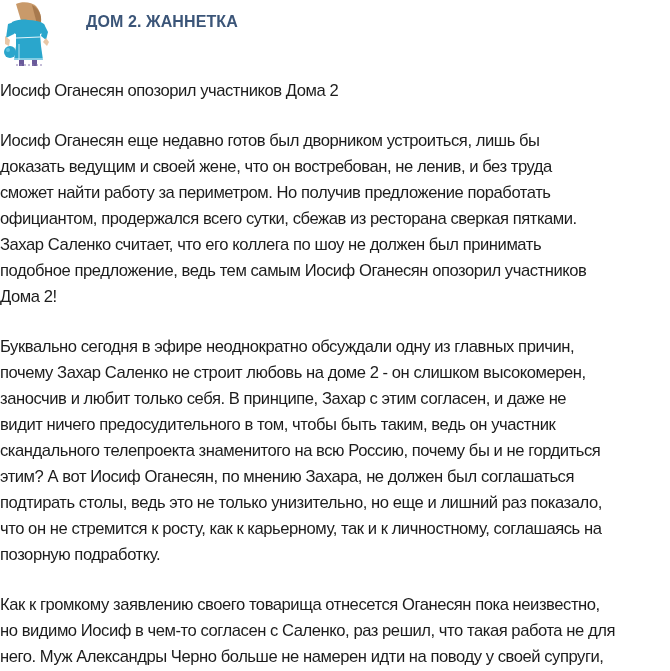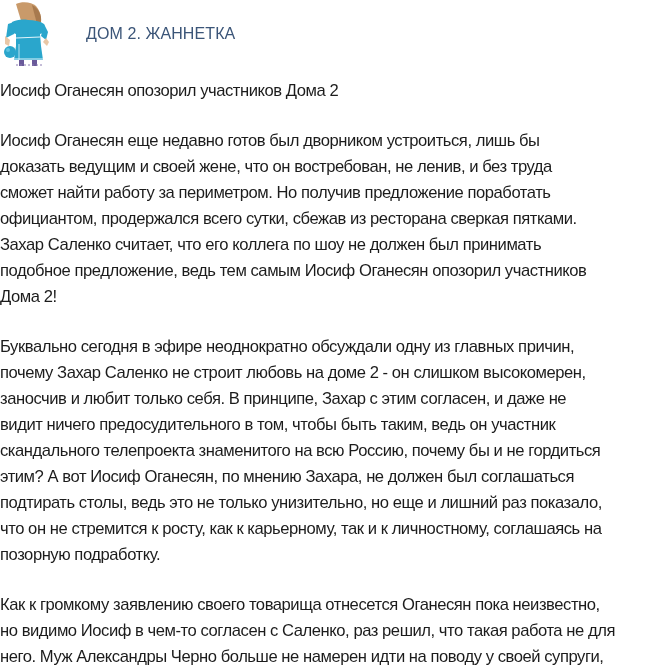--- a/index.html
+++ b/index.html
@@ -27,24 +27,23 @@
       left: 2px;
       top: 2px;
       width: 50px;
       height: 66px;
     }
     .site-title {
       position: absolute;
       left: 86px;
       top: 13px;
       font-size: 16px;
-      font-weight: normal;
+      font-weight: bold;
       color: #3b5578;
       letter-spacing: 0.1px;
-      margin-top: 12px;
     }
     .article {
       position: absolute;
       left: 0;
       top: 78px;
       width: 672px;
     }
     .article p {
       margin: 0;
       font-size: 16.6px;

